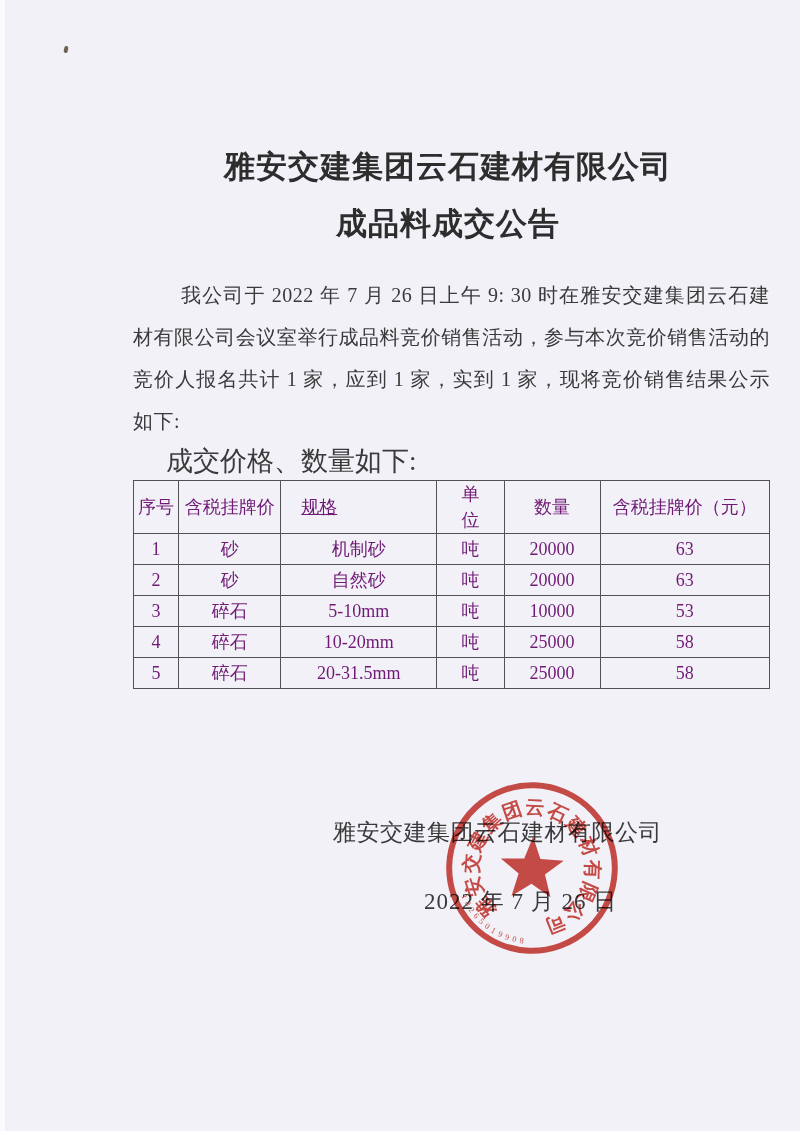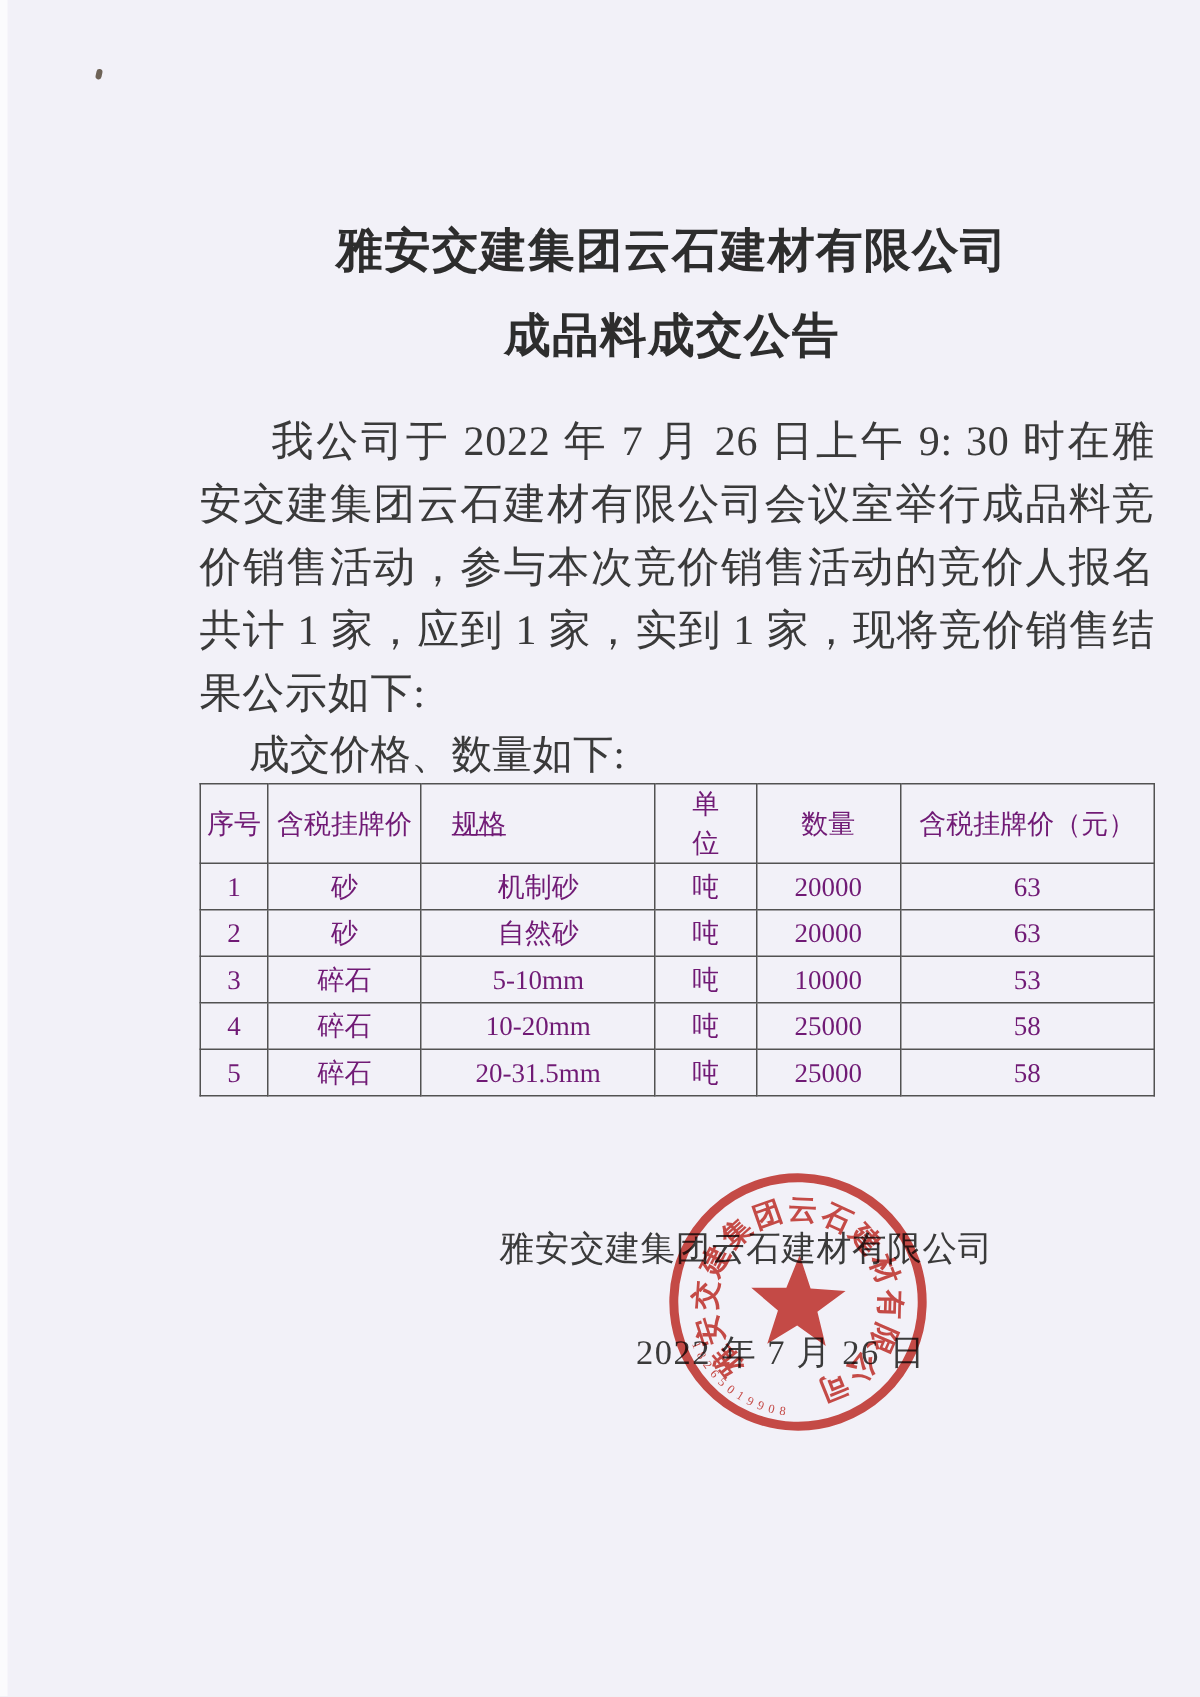--- a/index.html
+++ b/index.html
@@ -20,21 +20,21 @@
     position:absolute; left:64px; top:46px; width:4px; height:7px;
     background:#6e6357; border-radius:2px; transform:rotate(12deg);
   }
   .title-block {
     padding-top:138px; text-align:center;
     font-size:31px; font-weight:bold; line-height:57px;
     color:#2d2d2d; letter-spacing:1px;
   }
   .content { width:637px; margin-left:85px; }
   .body-paragraph {
-    margin:22px 0 0 0; font-size:28px; line-height:42px;
+    margin:22px 0 0 0; font-size:20px; line-height:42px;
     text-align:justify; text-indent:48px; letter-spacing:0.5px;
   }
   .winner-line { font-size:23px; line-height:42px; padding-left:33px; }
   .price-line  { font-size:27px; line-height:38px; padding-left:33px; }
 
   table.deal-table {
     width:637px; border-collapse:collapse; table-layout:fixed;
     font-size:18px; color:#701a75;
   }
   .deal-table th, .deal-table td {

